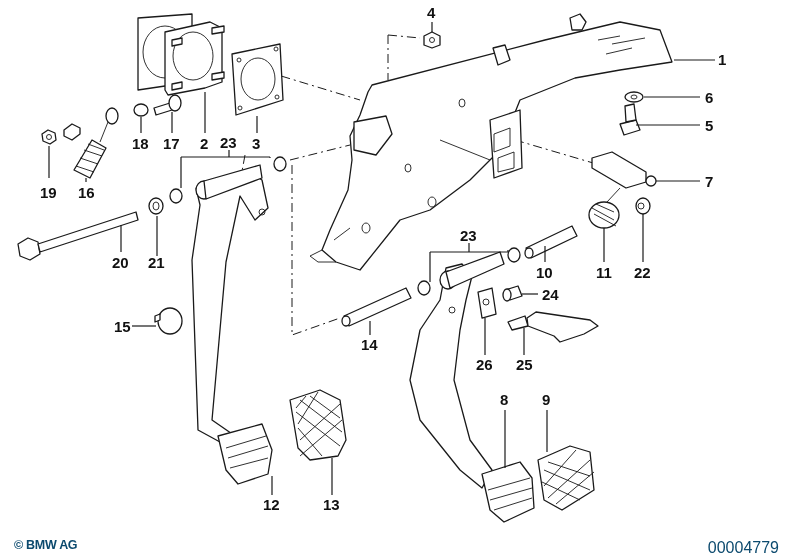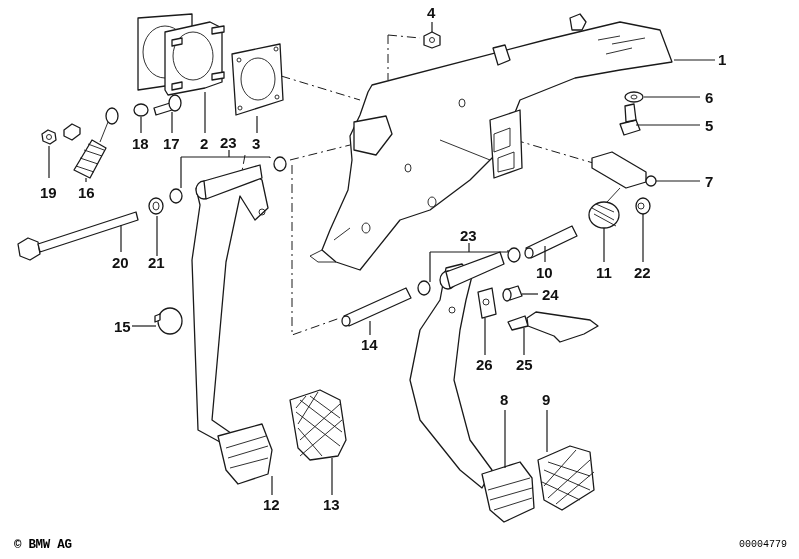--- a/index.html
+++ b/index.html
@@ -3,23 +3,23 @@
 <meta charset="utf-8">
 <style>
   html, body { margin: 0; padding: 0; background: #ffffff; }
   body { width: 799px; height: 559px; position: relative; overflow: hidden; font-family: "Liberation Sans", sans-serif; }
   #diagram { position: absolute; left: 0; top: 0; width: 799px; height: 559px; }
   .part { fill: #ffffff; stroke: #1a1a1a; stroke-width: 1.3; stroke-linejoin: round; stroke-linecap: round; }
   .thin { fill: none; stroke: #1a1a1a; stroke-width: 0.9; }
   .leader { fill: none; stroke: #1a1a1a; stroke-width: 1.2; }
   .dash { fill: none; stroke: #1a1a1a; stroke-width: 1; stroke-dasharray: 9 4 2 4; }
   .lbl { font-family: "Liberation Sans", sans-serif; font-weight: bold; font-size: 15px; fill: #111; }
-  .foot { position: absolute; font-family: Liberation Mono, monospace; color: #000000; font-size: 12px; }
+  .foot { position: absolute; font-family: Liberation Sans, sans-serif; color: #0c4a6e; font-size: 12px; }
   #copyright { left: 14px; top: 538px; font-weight: bold; font-size: 12.5px; letter-spacing: -0.3px; }
-  #docnum { right: 12px; top: 539px; font-size: 10px; }
+  #docnum { right: 20px; top: 539px; font-size: 16px; }
 </style>
 </head>
 <body>
 
 <svg id="diagram" viewBox="0 0 799 559" xmlns="http://www.w3.org/2000/svg">
 
   <g>
     <path class="dash" d="M245 65 L360 100"></path>
     <path class="dash" d="M388 35 L388 80"></path>
     <path class="dash" d="M388 35 L420 38"></path>

